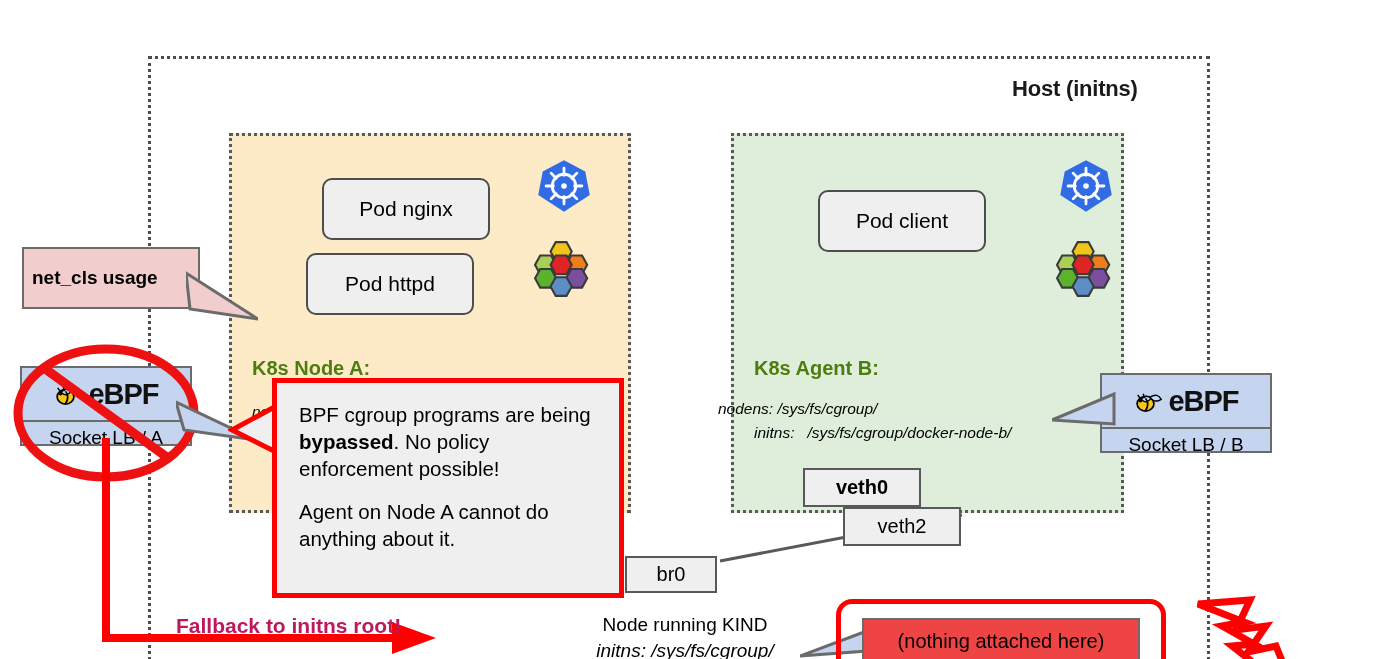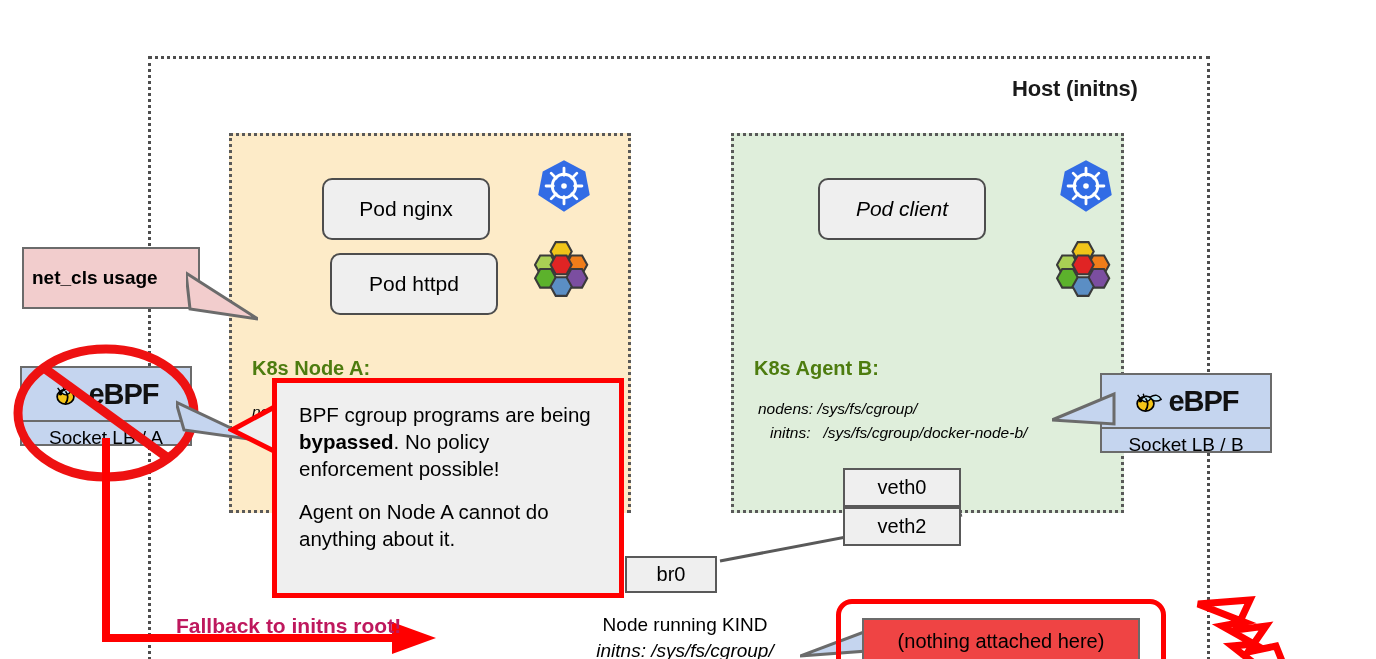--- a/index.html
+++ b/index.html
@@ -47,36 +47,36 @@
   
   .pod{
     background:#efefef;
     border:2.5px solid #4d4d4d;
     border-radius:10px;
     display:flex; align-items:center; justify-content:center;
     font-size:21px; color:#000;
     box-sizing:border-box;
   }
   .pod-nginx{ left:322px; top:130px; width:168px; height:62px; }
-  .pod-httpd{ left:330px; top:205px; width:168px; height:62px; }
-  .pod-client{ left:818px; top:130px; width:168px; height:62px;font-style:italic; }
+  .pod-httpd{ left:306px; top:205px; width:168px; height:62px; }
+  .pod-client{ left:818px; top:142px; width:168px; height:62px; }
 
   
   .node-title{
     font-size:20px; font-weight:bold; color:#4d7c0f; white-space:nowrap;
   }
   .node-title-a{ left:252px; top:309px; }
   .node-title-b{ left:754px; top:309px; }
 
   .ns-line{
     font-size:15.5px; font-style:italic; color:#000; white-space:pre;
   }
   .ns-a{ left:252px; top:355px; }
-  .ns-b1{ left:758px; top:352px; }
-  .ns-b2{ left:770px; top:376px;text-align:right; }
+  .ns-b1{ left:718px; top:352px; }
+  .ns-b2{ left:754px; top:376px;text-align:right; }
 
   
   .k8s-icon{ width:56px; height:56px; }
   .k8s-a{ left:536px; top:110px; }
   .k8s-b{ left:1058px; top:110px; }
   .cil-icon{ width:62px; height:58px; }
   .cil-a{ left:534px; top:192px; }
   .cil-b{ left:1056px; top:192px; }
 
   
@@ -146,21 +146,21 @@
   .callout-beak{ left:228px; top:352px; width:56px; height:84px; }
 
   
   .netbox{
     background:#efefef;
     border:2.5px solid #595959;
     box-sizing:border-box;
     display:flex; align-items:center; justify-content:center;
     font-size:20px; color:#000;
   }
-  .veth0{ left:843px; top:420px; width:118px; height:39px; }
+  .veth0{ left:803px; top:420px; width:118px; height:39px;font-weight:bold; }
   .veth2{ left:843px; top:459px; width:118px; height:39px; }
   .br0{ left:625px; top:508px; width:92px; height:37px; }
 
   .link-line{ left:700px; top:455px; width:280px; height:80px; }
 
   
   .kind-label{
     left:560px; top:564px; width:250px;
     text-align:center;
     font-size:19px; color:#000; line-height:1.35;

